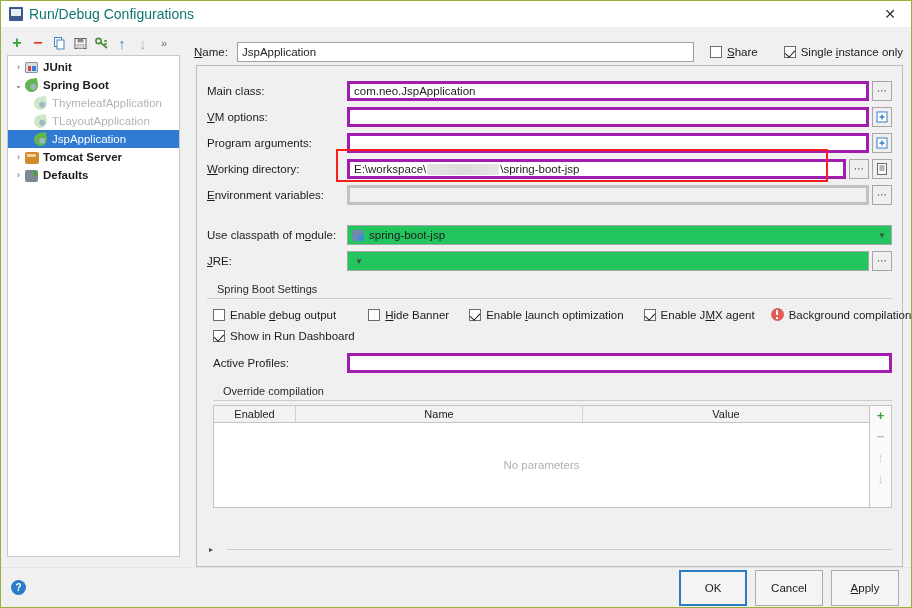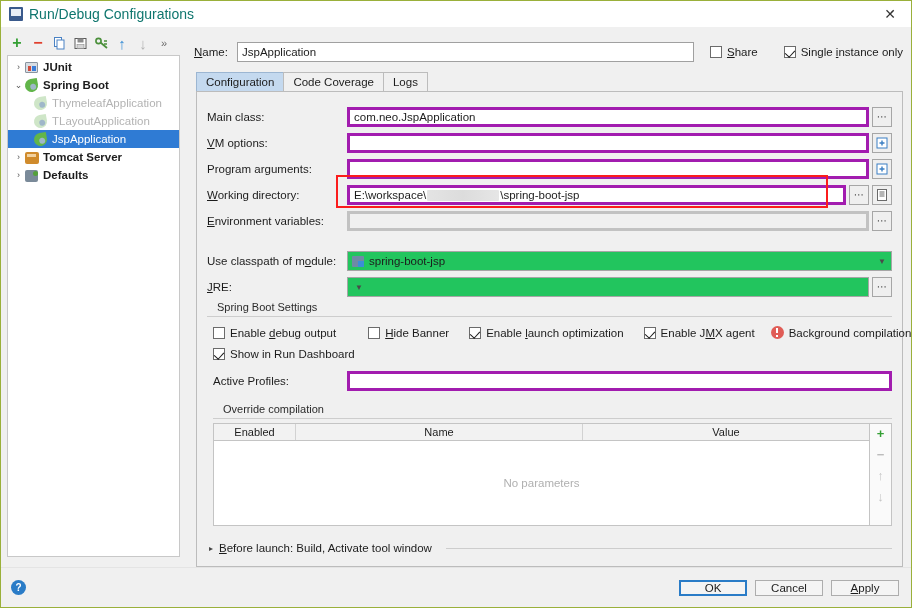--- a/index.html
+++ b/index.html
@@ -158,21 +158,21 @@
   .combo {
     flex:1; height:20px; background:#22c55e; border:1px solid #a6a6a6;
     display:flex; align-items:center; padding:0 2px 0 4px; min-width:0;
   }
   .combo .txt { flex:1; display:flex; align-items:center; gap:5px; overflow:hidden; white-space:nowrap;}
   .chev { width:14px; flex:0 0 14px; text-align:center; font-size:8px; color:#4a4a4a;}
   .mod-icon { width:12px;height:11px;flex:0 0 12px;background:#6f8aa6;border-radius:1px;position:relative;}
   .mod-icon:after{content:"";position:absolute;right:0;bottom:0;width:6px;height:6px;background:#3b8fd6;}
   .grey { color:#5a5a5a; }
   
-  .group { margin-top:2px; position:relative; padding-top:8px;}
+  .group { margin-top:10px; position:relative; padding-top:8px;}
   .group-legend {
     position:absolute; top:-1px; left:6px; background:#f0f0f0;
     padding:0 4px; font-size:11px; color:#2b2b2b;
   }
   .group-line {
     border-top:1px solid #cdcdcd; margin-top:6px;
   }
   .cb-row { display:flex; align-items:center; gap:32px; margin-top:9px; padding-left:6px; flex-wrap:nowrap;}
   .warn-ico {
     width:13px;height:13px;border-radius:50%;background:#e05c56;flex:0 0 13px;
@@ -209,21 +209,21 @@
     height:40px; flex:0 0 40px; display:flex; align-items:center;
     padding:0 12px 0 10px; gap:8px;
     border-top:1px solid #e4e4e4;
   }
   .help {
     width:15px;height:15px;border-radius:50%;background:#2a7cc7;color:#fff;
     font-size:10px;font-weight:bold;display:flex;align-items:center;justify-content:center;cursor:default;
   }
   .fspacer{flex:1;}
   .dlgbtn {
-    min-width:68px; height:16px; padding:0 12px;
+    min-width:68px; height:36px; padding:0 12px;
     border:1px solid #adadad; background:#f4f4f4;
     display:flex;align-items:center;justify-content:center;
     font-size:11.5px; cursor:default;
   }
   .dlgbtn.default { border:2px solid #2a7cc7; }
 </style>
 </head>
 <body>
 
 <div class="window">
@@ -332,25 +332,20 @@
         <span class="cbx">
           <span class="box"></span>
           <span><u>S</u>hare</span>
         </span>
         <span class="cbx" style="margin-left:18px;">
           <span class="box checked"></span>
           <span>Single <u>i</u>nstance only</span>
         </span>
       </div>
 
-      <div class="tabs">
-        <div class="tab active">Configuration</div>
-        <div class="tab">Code Coverage</div>
-        <div class="tab">Logs</div>
-      </div>
 
       <div class="tab-panel">
 
         <div class="frow">
           <span class="flabel">Main class:</span>
           <span class="fin">com.neo.JspApplication</span>
           <span class="sbtn">
               <span class="dots">⋯</span>
             </span>
         </div>
@@ -485,21 +480,20 @@
                 <div class="tbs" style="color:#bcbcbc;font-weight:bold;">−</div>
                 <div class="tbs" style="color:#c4c4c4;">↑</div>
                 <div class="tbs" style="color:#c4c4c4;">↓</div>
               </div>
             </div>
           </div>
         </div>
 
         <div class="before">
           <span class="tri">▸</span>
-          <span><u>B</u>efore launch: Build, Activate tool window</span>
           <span class="bline"></span>
         </div>
 
       </div>
     </div>
   </div>
 
   <div class="footer">
     <div class="help">?</div>
     <div class="fspacer"></div>

